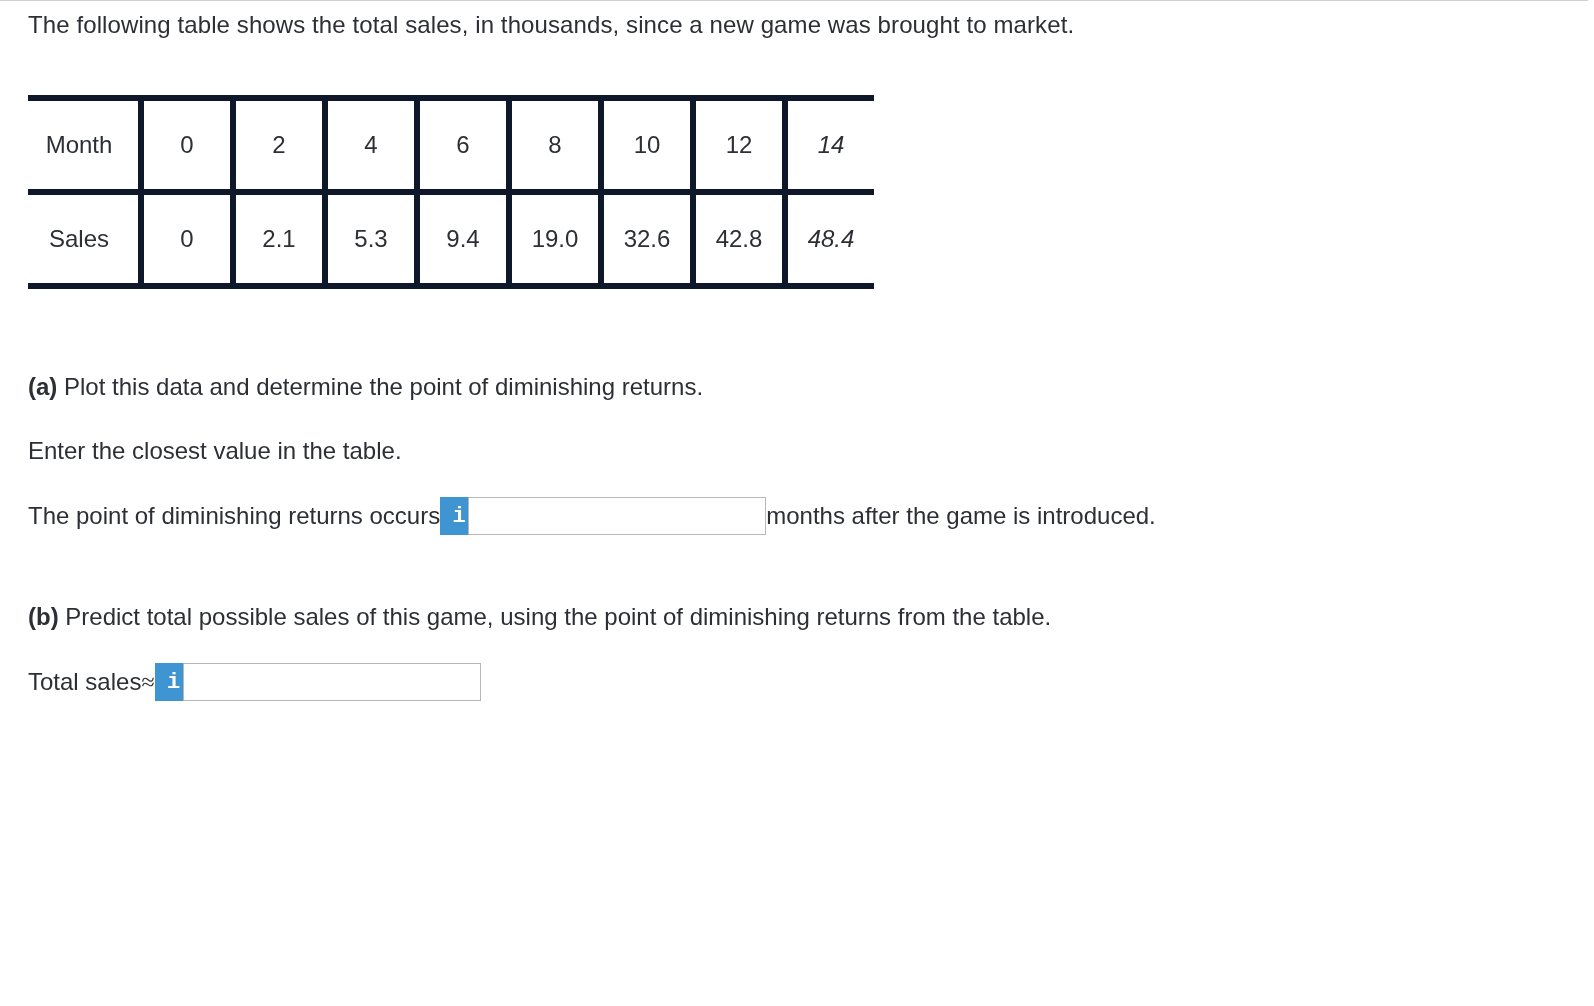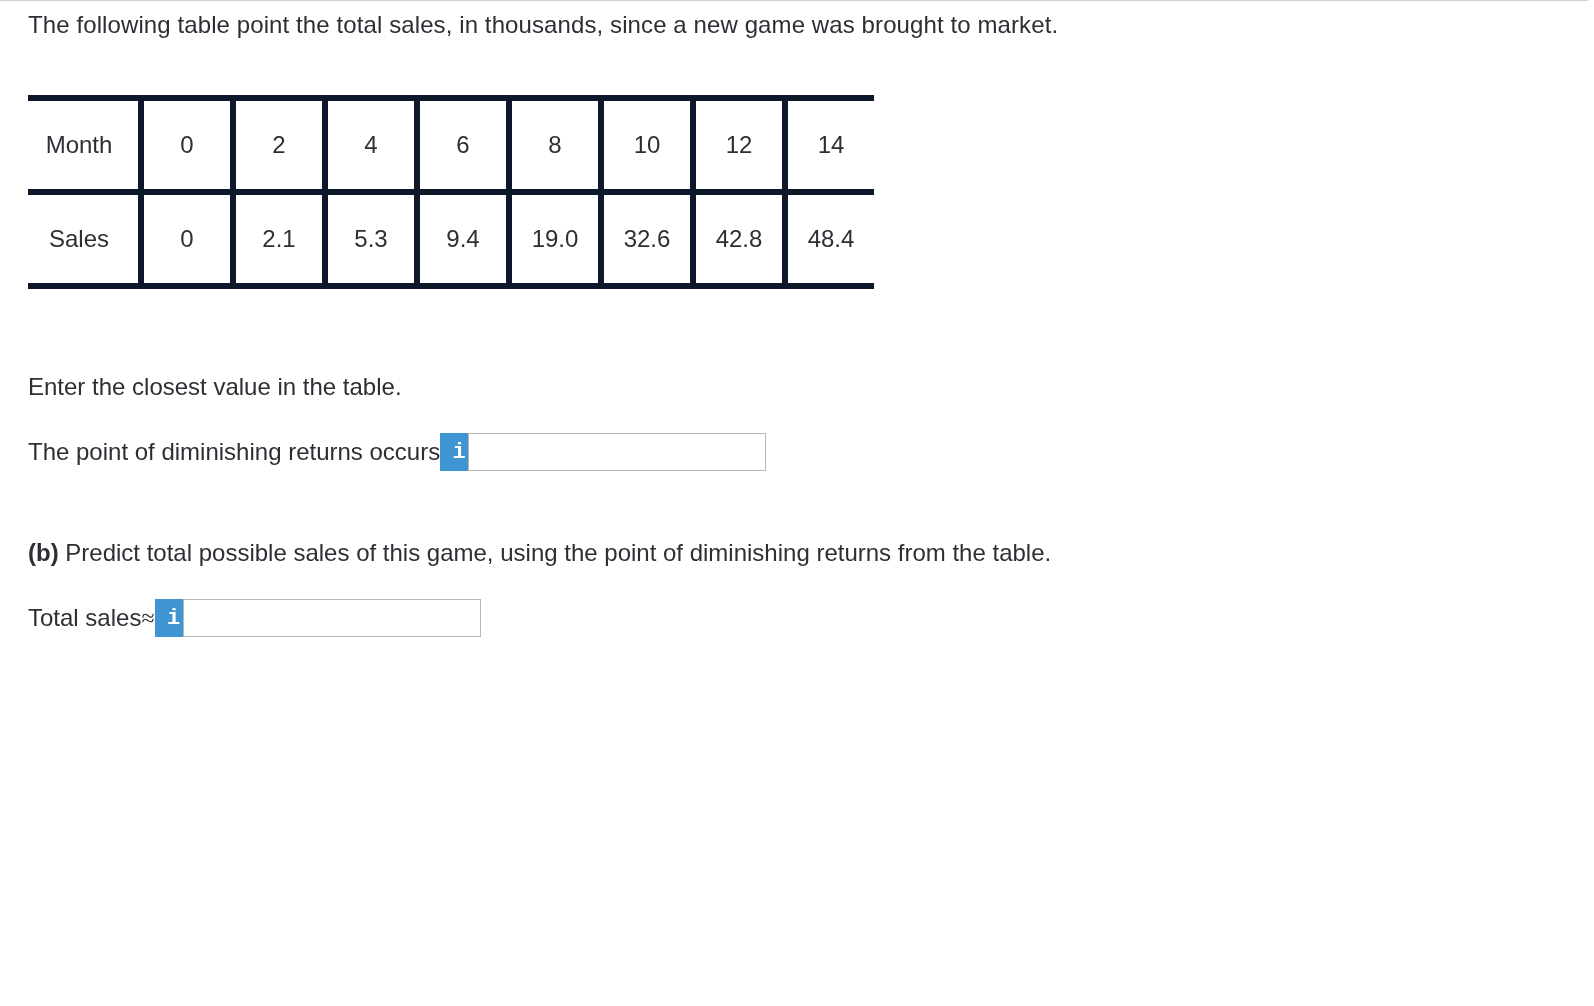--- a/index.html
+++ b/index.html
@@ -33,20 +33,21 @@
     color: #2c2f34;
   }
   .data-table tr td:first-child {
     border-left: none;
     padding-left: 6px;
     padding-right: 14px;
     min-width: 90px;
   }
   .data-table tr td:last-child {
     border-right: none;
+    font-style: italic;
   }
   .section {
     margin-bottom: 28px;
   }
   .part-label {
     font-weight: 700;
   }
   .answer-line {
     display: flex;
     align-items: center;
@@ -81,21 +82,21 @@
     font-family: "Times New Roman", serif;
   }
   .gap-lg { margin-top: 52px; }
   .gap-md { margin-top: 26px; }
 </style>
 </head>
 <body>
 
 <div class="page">
 
-  <div class="intro">The following table point the total sales, in thousands, since a new game was brought to market.</div>
+  <div class="intro">The following table shows the total sales, in thousands, since a new game was brought to market.</div>
 
   <table class="data-table">
     <tbody>
         <tr>
       <td>Month</td>
       <td>0</td>
       <td>2</td>
       <td>4</td>
       <td>6</td>
       <td>8</td>
@@ -110,27 +111,31 @@
       <td>5.3</td>
       <td>9.4</td>
       <td>19.0</td>
       <td>32.6</td>
       <td>42.8</td>
       <td>48.4</td>
     </tr>
   </tbody>
     </table>
 
+  <div class="section gap-lg">
+    <span class="part-label">(a)</span><span> Plot this data and determine the point of diminishing returns.</span>
+  </div>
 
   <div class="section">Enter the closest value in the table.</div>
 
   <div class="answer-line gap-md">
     <span>The point of diminishing returns occurs</span>
     <span class="info-btn">i</span>
     <input class="ans-input" type="text" style="">
+    <span>months after the game is introduced.</span>
   </div>
 
   <div class="section">
     <span class="part-label">(b)</span><span> Predict total possible sales of this game, using the point of diminishing returns from the table.</span>
   </div>
 
   <div class="answer-line" style="margin-top:28px; margin-bottom:0;">
     <span>Total sales</span>
     <span class="approx">≈</span>
     <span class="info-btn">i</span>

